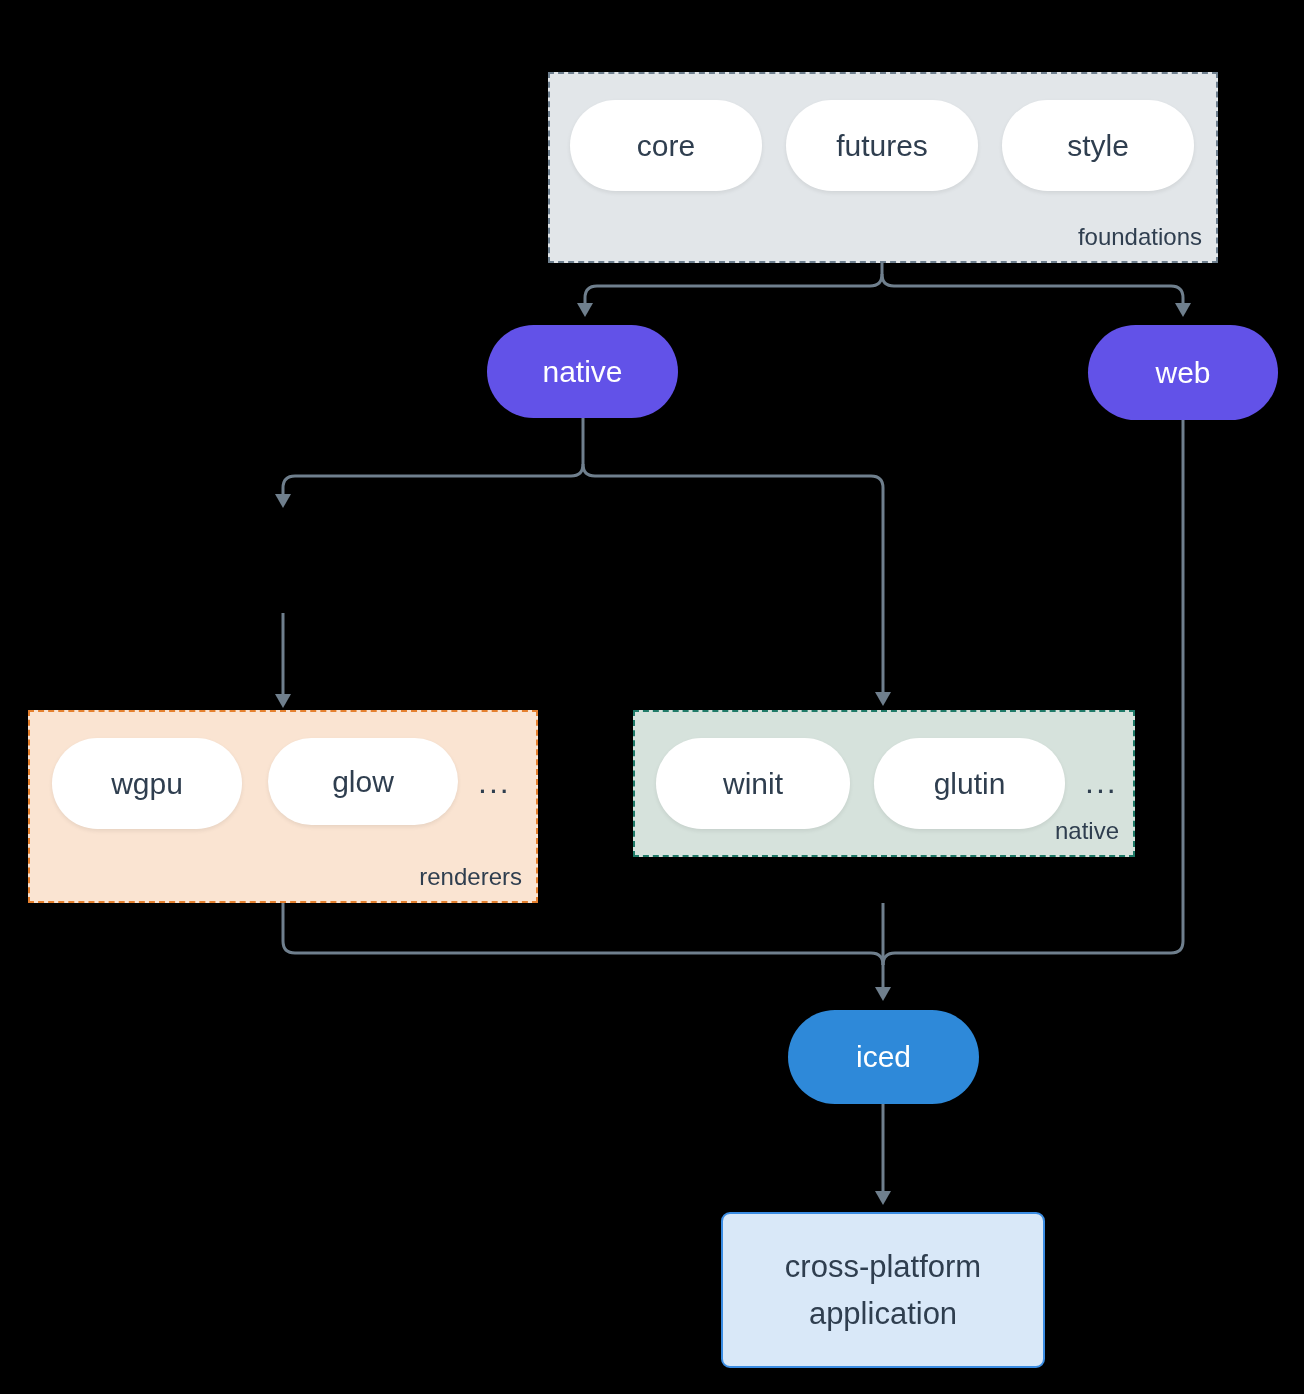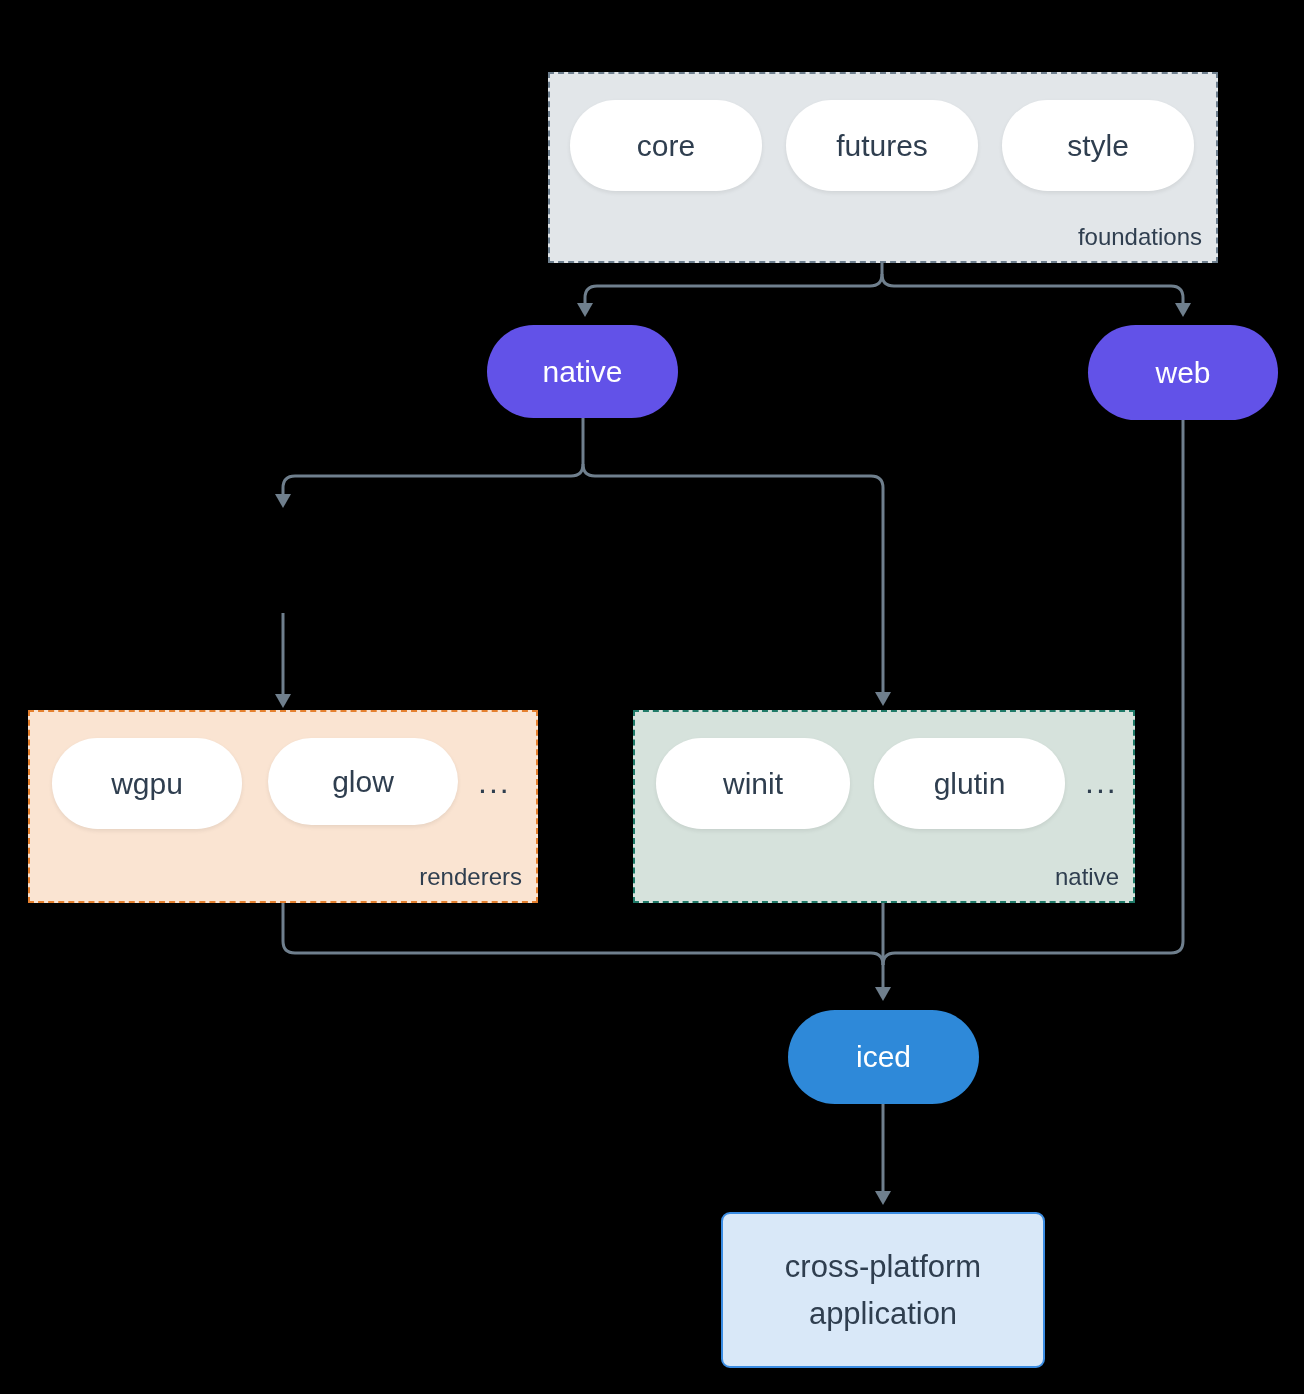--- a/index.html
+++ b/index.html
@@ -136,21 +136,21 @@
     <div class="pill white" style="left:22px;top:26px;width:190px;height:91px;">
       <span>wgpu</span>
     </div>
     <div class="pill white" style="left:238px;top:26px;width:190px;height:87px;">
       <span>glow</span>
     </div>
     <div class="ellipsis" style="left:448px;top:52px;">...</div>
     <div class="group-label">renderers</div>
   </div>
 
-  <div class="group-box shells" style="left:633px;top:710px;width:502px;height:193px;">
+  <div class="group-box shells" style="left:633px;top:710px;width:502px;height:147px;">
     <div class="pill white" style="left:21px;top:26px;width:194px;height:91px;">
       <span>winit</span>
     </div>
     <div class="pill white" style="left:239px;top:26px;width:191px;height:91px;">
       <span>glutin</span>
     </div>
     <div class="ellipsis" style="left:450px;top:52px;">...</div>
     <div class="group-label">native</div>
   </div>
 

